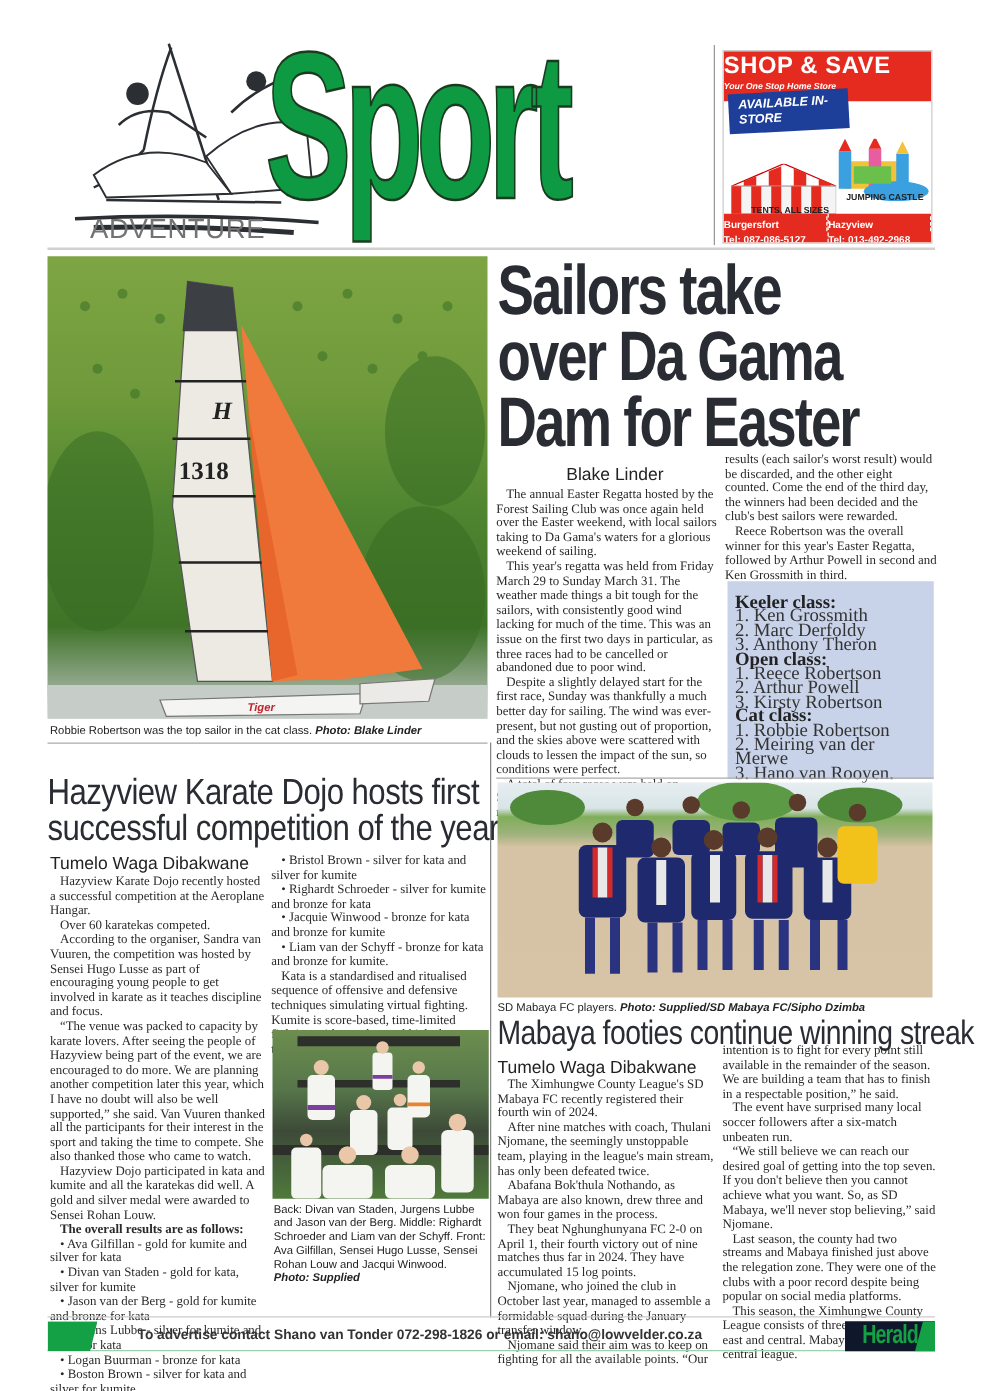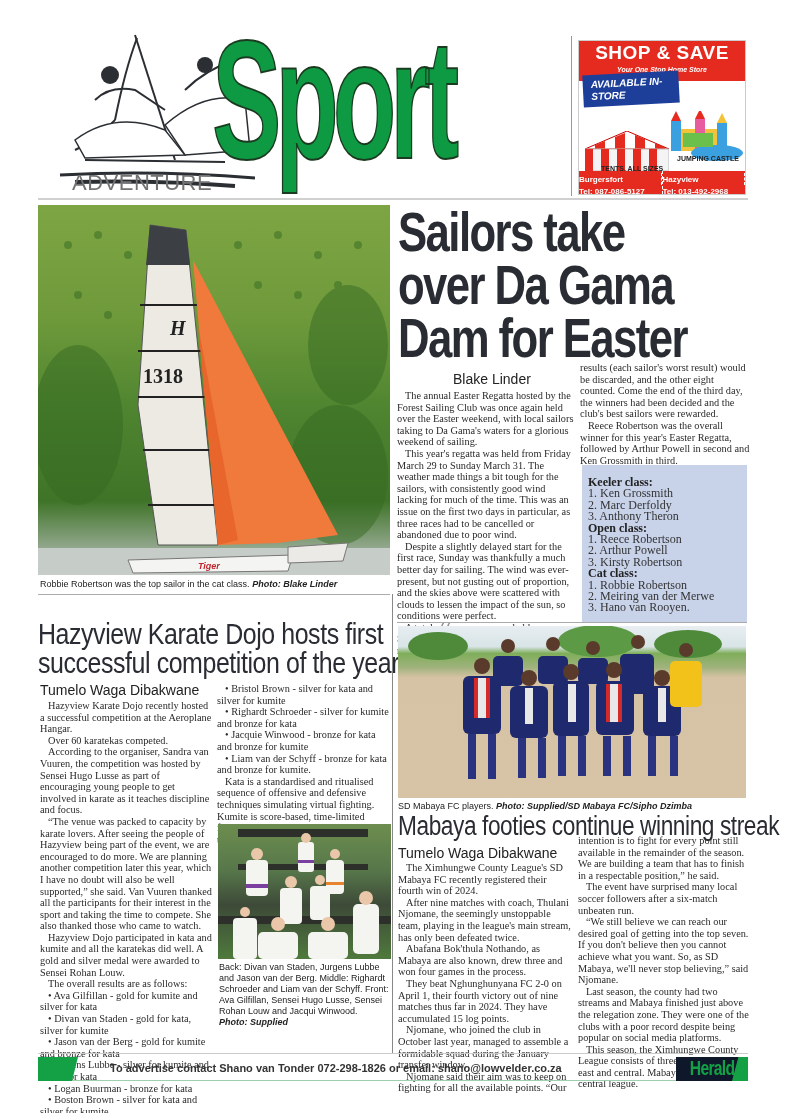--- a/index.html
+++ b/index.html
@@ -7,21 +7,21 @@
   body{position:relative;font-family:"Liberation Serif",serif;color:#222}
   .abs{position:absolute}
   
   .logo-art{left:55px;top:30px;width:200px;height:160px}
   .adventure{left:72px;top:170px;font-family:"Liberation Sans",sans-serif;font-size:22px;color:#737373;letter-spacing:0.5px}
   .sport{left:212px;top:20px;font-family:"Liberation Sans",sans-serif;font-weight:bold;font-size:168px;line-height:160px;color:#0e9a43;-webkit-text-stroke:2px #1b3b20;letter-spacing:-10px;transform:scaleX(0.62);transform-origin:left top}
   .topline{left:38px;top:198px;width:710px;height:2px;background:#d0d0d0}
   .vsep{left:571px;top:36px;width:1px;height:160px;background:#999}
   
   .ad{left:578px;top:40px;width:168px;height:155px;border:1px solid #ccc;background:#fff;overflow:hidden}
-  .ad-head{height:40px;background:#e52a1f;text-align:center;color:#fff}
+  .ad-head{height:40px;background:#e52a1f;text-align:left;color:#fff}
   .ad-title{font-family:"Liberation Sans",sans-serif;font-weight:bold;font-size:19px;line-height:24px;letter-spacing:0.5px}
   .ad-sub{font-family:"Liberation Sans",sans-serif;font-style:italic;font-weight:bold;font-size:7px;line-height:9px}
   .ad-avail{position:absolute;left:4px;top:32px;width:96px;height:32px;background:#1d3f9a;color:#fff;font-family:"Liberation Sans",sans-serif;font-weight:bold;font-style:italic;font-size:10px;line-height:12px;padding:4px 0 0 8px;transform:rotate(-3deg)}
   .ad-tent{position:absolute;left:6px;top:90px;width:84px;height:42px}
   .ad-castle{position:absolute;left:88px;top:70px;width:76px;height:50px}
   .ad-lbl{position:absolute;font-family:"Liberation Sans",sans-serif;font-weight:bold;font-size:7px;color:#222}
   .ad-foot{position:absolute;left:0;bottom:0;width:100%;height:23px;background:#e52a1f;color:#fff;display:flex;font-family:"Liberation Sans",sans-serif;font-weight:bold;font-size:8px;line-height:10px;text-align:left}
   .ad-foot div{flex:1;padding-top:2px}
   .ad-foot div:first-child{border-right:1px dashed #fff}
   
@@ -29,21 +29,21 @@
   .caption{font-family:"Liberation Sans",sans-serif;font-size:9px;line-height:11px;color:#222}
   .caption b{font-style:italic}
   
   .hl-sail{left:398px;top:205px;font-family:"Liberation Sans",sans-serif;font-weight:bold;font-size:56px;line-height:53px;color:#2a2c33;letter-spacing:-2px;transform:scaleX(0.78);transform-origin:left top;white-space:nowrap}
   .byline{font-family:"Liberation Sans",sans-serif;font-weight:normal;font-size:14px;color:#222}
   .body{font-size:10.3px;line-height:11.6px;color:#2a2a2a}
   .body p{text-indent:8px}
   .body p.noind{text-indent:0}
   .results-box{left:582px;top:465px;width:165px;height:158px;background:#c8d3ea;padding:4px 6px}
   .box-hl{background:#14a045;color:#fff;font-size:10.3px;line-height:11.5px;padding:1px 2px;display:inline}
-  .box-list{font-size:12px;line-height:11.4px;margin-top:8px;color:#333}
+  .box-list{font-size:15px;line-height:11.4px;margin-top:8px;color:#333}
   .box-list .cls{font-weight:bold;color:#222}
   .hr{height:1px;background:#aaa}
   .hl-karate{left:38px;top:620px;font-family:"Liberation Sans",sans-serif;font-size:29px;line-height:29px;color:#2a2c33;letter-spacing:-0.5px;transform:scaleX(0.86);transform-origin:left top;white-space:nowrap}
   .hl-mabaya{left:398px;top:812px;font-family:"Liberation Sans",sans-serif;font-size:27px;line-height:28px;color:#2a2c33;letter-spacing:-0.5px;transform:scaleX(0.84);transform-origin:left top;white-space:nowrap}
   .photo-karate{left:218px;top:824px;width:173px;height:135px;overflow:hidden;background:linear-gradient(180deg,#6d8e4f 0%,#56764a 35%,#3d4a38 60%,#4f7a3c 100%)}
   .photo-foot{left:398px;top:626px;width:348px;height:172px;overflow:hidden;background:linear-gradient(180deg,#e8eef2 0%,#d8e4e6 12%,#7fae5a 16%,#9fb27c 24%,#d6c2a4 30%,#d7c4a6 100%)}
   .footer-line{left:38px;top:1053px;width:710px;height:1px;background:#ccc}
   .footer{left:38px;top:1057px;width:710px;height:24px;border-bottom:1px solid #9fd0ad}
   .footer-green-l{position:absolute;left:0;top:0;width:40px;height:24px;background:#14a045;clip-path:polygon(0 0,100% 0,85% 100%,0 100%)}
   .footer-text{position:absolute;left:72px;top:5px;font-family:"Liberation Sans",sans-serif;font-weight:bold;font-size:11px;color:#333}
@@ -212,21 +212,21 @@
   <div>Hazyview Karate Dojo hosts first</div>
   <div>successful competition of the year</div>
 </div>
 <div class="abs byline" style="left:40px;top:682px">Tumelo Waga Dibakwane</div>
 <div class="abs body" style="left:40px;top:700px;width:172px">
   <p>Hazyview Karate Dojo recently hosted a successful competition at the Aeroplane Hangar.</p>
   <p>Over 60 karatekas competed.</p>
   <p>According to the organiser, Sandra van Vuuren, the competition was hosted by Sensei Hugo Lusse as part of encouraging young people to get involved in karate as it teaches discipline and focus.</p>
   <p>“The venue was packed to capacity by karate lovers. After seeing the people of Hazyview being part of the event, we are encouraged to do more. We are planning another competition later this year, which I have no doubt will also be well supported,” she said. Van Vuuren thanked all the participants for their interest in the sport and taking the time to compete. She also thanked those who came to watch.</p>
   <p>Hazyview Dojo participated in kata and kumite and all the karatekas did well. A gold and silver medal were awarded to Sensei Rohan Louw.</p>
-  <p style="font-weight:normal">The overall results are as follows:</p>
+  <p style="font-weight:bold">The overall results are as follows:</p>
   <p>• Ava Gilfillan - gold for kumite and silver for kata</p>
   <p>• Divan van Staden - gold for kata, silver for kumite</p>
   <p>• Jason van der Berg - gold for kumite and bronze for kata</p>
   <p>• Jurgens Lubbe - silver for kumite and silver for kata</p>
   <p>• Logan Buurman - bronze for kata</p>
   <p>• Boston Brown - silver for kata and silver for kumite</p>
 </div>
 <div class="abs body" style="left:217px;top:683px;width:175px">
   <p>• Bristol Brown - silver for kata and silver for kumite</p>
   <p>• Righardt Schroeder - silver for kumite and bronze for kata</p>

